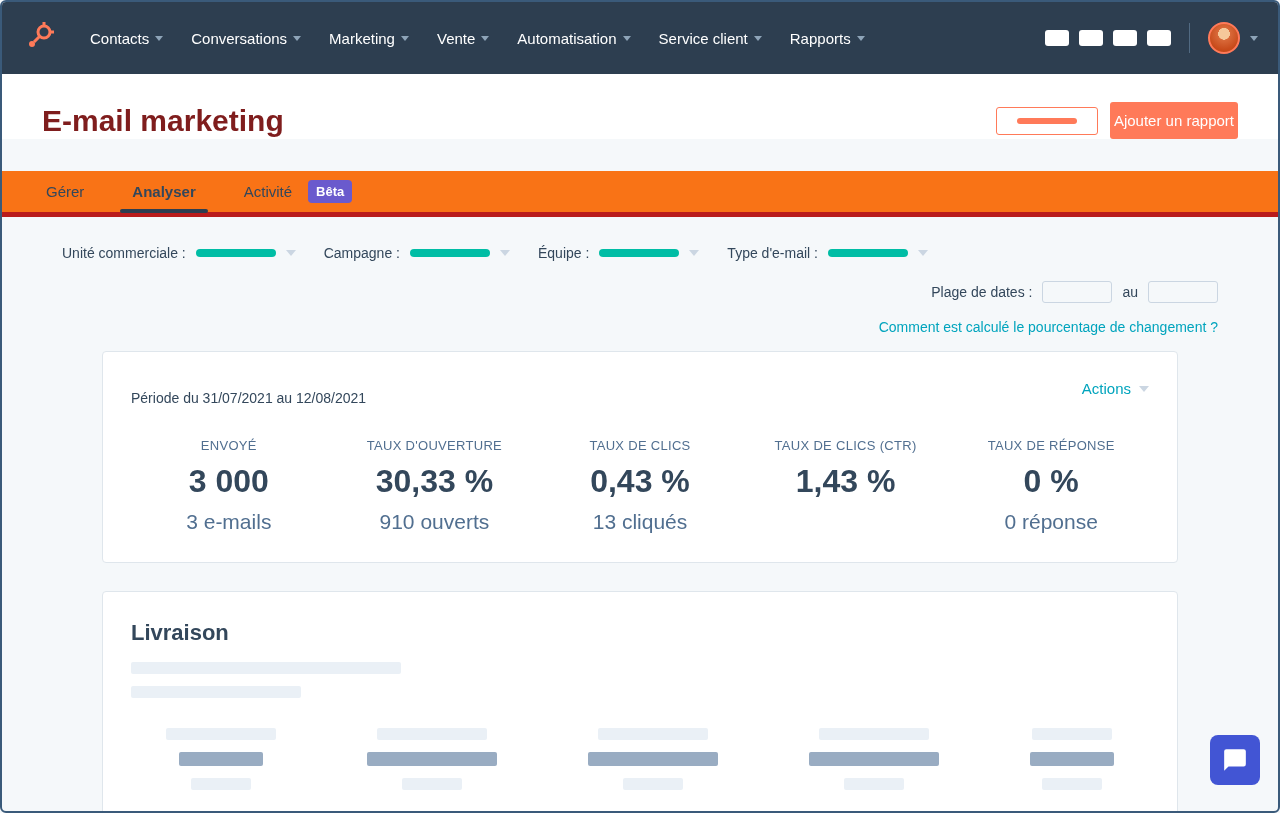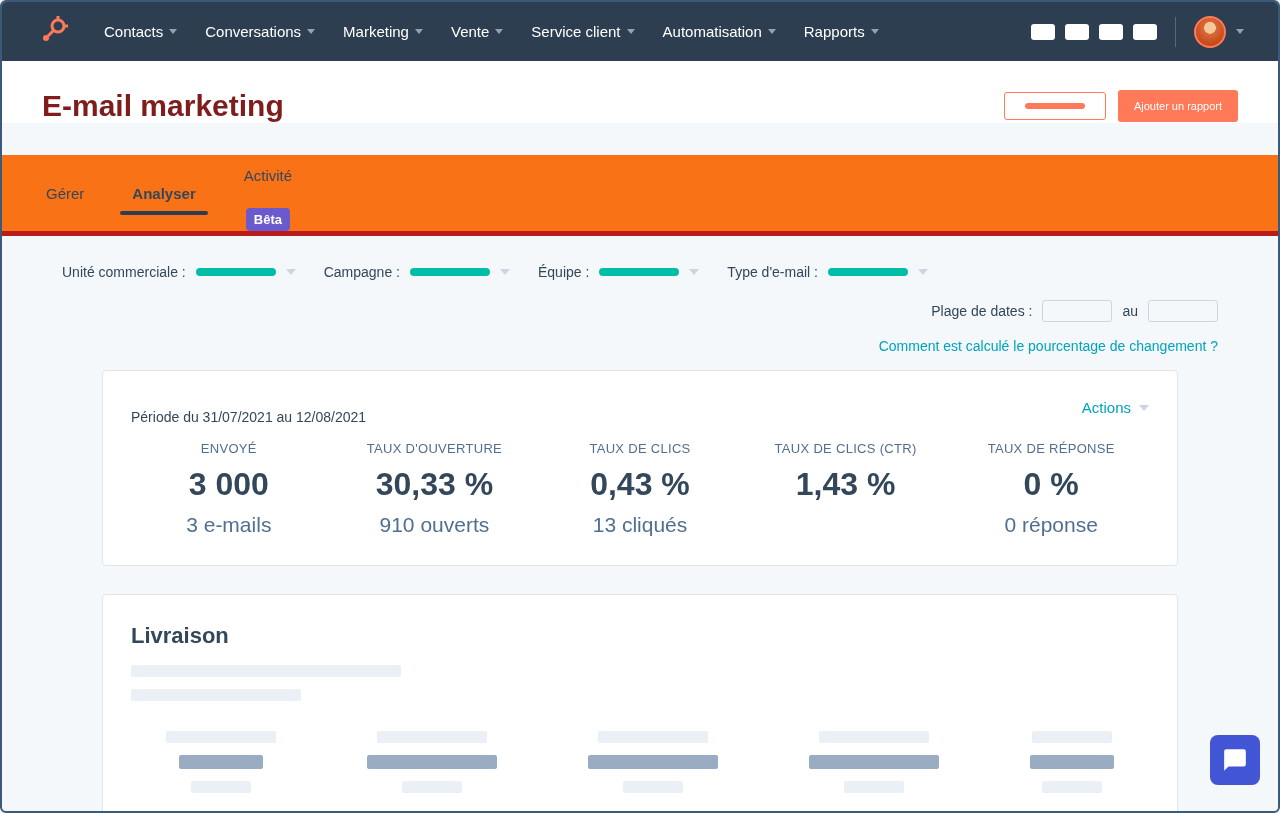--- a/index.html
+++ b/index.html
@@ -10,24 +10,24 @@
   width: 1280px;
   height: 813px;
   overflow: hidden;
   border: 2px solid #3a5a7a;
   border-radius: 6px;
 }
 
 
 .topnav {
   background: #2d3e50;
-  height: 59px;
+  height: 72px;
   display: flex;
   align-items: center;
-  padding: 0 34px;
+  padding: 0 20px;
 }
 .logo {
   width: 32px;
   height: 32px;
   margin-right: 24px;
 }
 .nav-links { display: flex; gap: 4px; flex: 1; }
 .nav-item {
   color: #fff;
   font-size: 15px;
@@ -66,22 +66,22 @@
 .btn-outline {
   border: 1px solid #ff7a59;
   background: #fff;
   padding: 10px 20px;
   border-radius: 3px;
   display: flex; align-items: center;
 }
 .btn-outline .bar { width: 60px; height: 6px; background: #ff7a59; border-radius: 3px; }
 .btn-primary {
   background: #ff7a59; color: #fff;
-  padding: 10px 16px; border-radius: 3px;
-  font-size: 11px; font-weight: 500;
+  padding: 10px 4px; border-radius: 3px;
+  font-size: 15px; font-weight: 500;
   border: none; cursor: pointer;
 }
 
 
 .tabs { display: flex; gap: 40px; margin-top: 32px; padding: 0 40px; align-items: center; }
 .tab {
   padding: 12px 4px; font-size: 15px; color: #33475b;
   cursor: pointer; position: relative;
 }
 .tab.active { font-weight: 600; }
@@ -129,21 +129,21 @@
 
 .card {
   background: #fff; border: 1px solid #dfe6ec; border-radius: 4px;
   margin: 0 100px 28px 100px; padding: 28px;
 }
 .card-head { display: flex; justify-content: space-between; align-items: flex-start; }
 .card-title { font-size: 22px; font-weight: 700; color: #33475b; }
 .card-sub { font-size: 14px; color: #33475b; margin-top: 10px; }
 .actions-link { color: #00a4bd; font-size: 15px; display: flex; align-items: center; gap: 8px; cursor: pointer; }
 
-.stats { display: flex; margin-top: 16px; justify-content: space-around; gap: 10px; }
+.stats { display: flex; margin-top: 32px; justify-content: space-around; gap: 10px; }
 .stat { text-align: center; flex: 1; }
 .stat-label { font-size: 13px; color: #516f90; letter-spacing: 0.3px; margin-bottom: 10px; }
 .stat-value { font-size: 32px; font-weight: 700; color: #33475b; margin-bottom: 10px; }
 .stat-detail { font-size: 21px; color: #516f90; }
 
 
 .skel-row { display: flex; gap: 12px; flex-direction: column; margin-top: 16px; }
 .skel { background: #eaf0f6; border-radius: 2px; height: 12px; }
 .skel.dark { background: #99acc2; }
 .skel-cols { display: flex; justify-content: space-around; margin-top: 30px; gap: 20px; }
@@ -182,25 +182,25 @@
       </div>
     <div class="nav-item">
         <span>Marketing</span>
         <span class="chev-down"></span>
       </div>
     <div class="nav-item">
         <span>Vente</span>
         <span class="chev-down"></span>
       </div>
     <div class="nav-item">
+        <span>Automatisation</span>
+        <span class="chev-down"></span>
+      </div>
+    <div class="nav-item">
         <span>Service client</span>
-        <span class="chev-down"></span>
-      </div>
-    <div class="nav-item">
-        <span>Automatisation</span>
         <span class="chev-down"></span>
       </div>
     <div class="nav-item">
         <span>Rapports</span>
         <span class="chev-down"></span>
       </div>
   </div>
   <div class="nav-right">
     <div class="nav-pill"></div>
     <div class="nav-pill"></div>
@@ -221,21 +221,21 @@
         </div>
       <button class="btn-primary">Ajouter un rapport</button>
     </div>
   </div>
 </div>
 
 <div class="tab-border">
   <div class="tabs">
     <div class="tab">Gérer</div>
     <div class="tab active">Analyser</div>
-    <div style="display:flex;align-items:center;gap:12px;flex-direction:column;">
+    <div style="display:flex;align-items:center;gap:12px;">
       <div class="tab" style="padding-bottom:12px">Activité</div>
       <span class="badge-beta">Bêta</span>
     </div>
   </div>
 </div>
 
 <div class="filters">
   <div class="filter">
     <span class="filter-label">Unité commerciale :</span>
     <span class="filter-val"></span>

